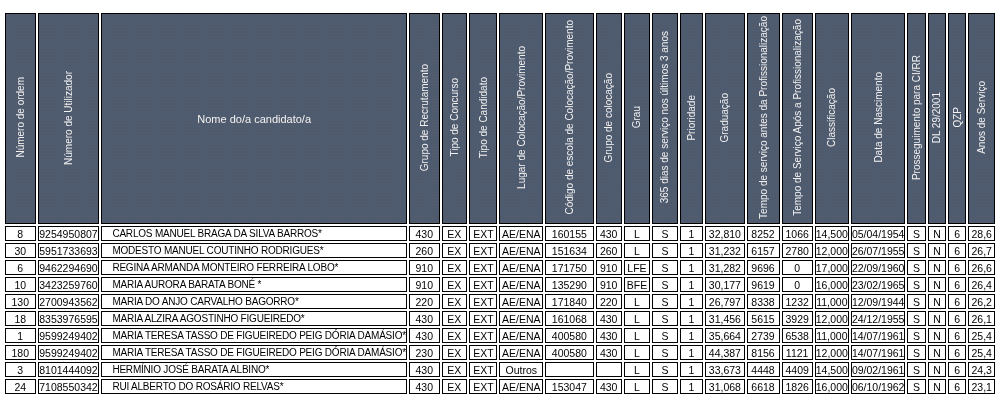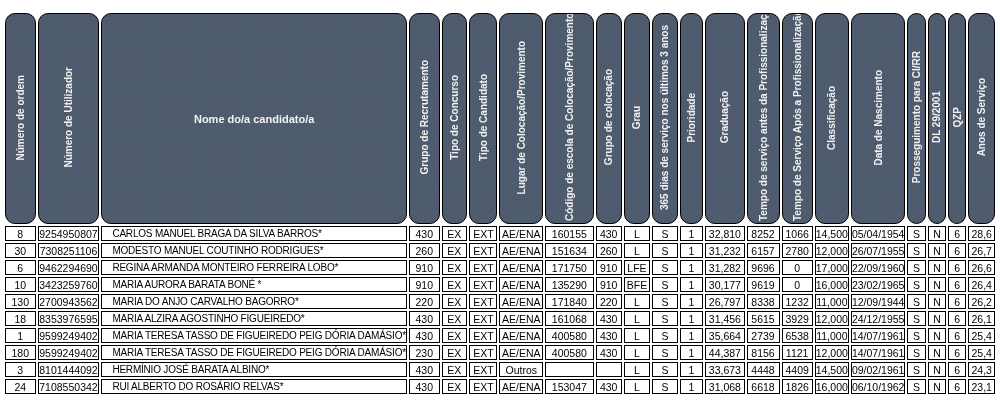--- a/index.html
+++ b/index.html
@@ -22,25 +22,24 @@
     box-sizing:border-box;
     overflow:hidden;
     padding:0;
   }
   th.hcell{
     background:var(--header-bg);
     background-image:radial-gradient(rgba(150,95,60,0.28) 1px, transparent 1px);
     background-size:3px 3px;
     color:var(--header-text);
     height:211px;
-    font-weight:bold;
+    font-weight:normal;
     font-size:10px;
     text-align:center;
     vertical-align:middle;
-    border-radius:10px;
   }
   th.hcell .rot{
     display:inline-block;
     writing-mode:vertical-rl;
     transform:rotate(180deg);
     white-space:nowrap;
     max-height:207px;
     line-height:1.1;
   }
   th.hcell.horiz{font-size:11px;}
@@ -109,21 +108,21 @@
           <td class="dcell">1066</td>
           <td class="dcell">14,500</td>
           <td class="dcell">05/04/1954</td>
           <td class="dcell">S</td>
           <td class="dcell">N</td>
           <td class="dcell">6</td>
           <td class="dcell">28,6</td>
         </tr>
         <tr>
           <td class="dcell">30</td>
-          <td class="dcell">7308251106</td>
+          <td class="dcell">5951733693</td>
           <td class="dcell nome">MODESTO MANUEL COUTINHO RODRIGUES*</td>
           <td class="dcell">260</td>
           <td class="dcell">EX</td>
           <td class="dcell">EXT</td>
           <td class="dcell">AE/ENA</td>
           <td class="dcell">151634</td>
           <td class="dcell">260</td>
           <td class="dcell">L</td>
           <td class="dcell">S</td>
           <td class="dcell">1</td>

